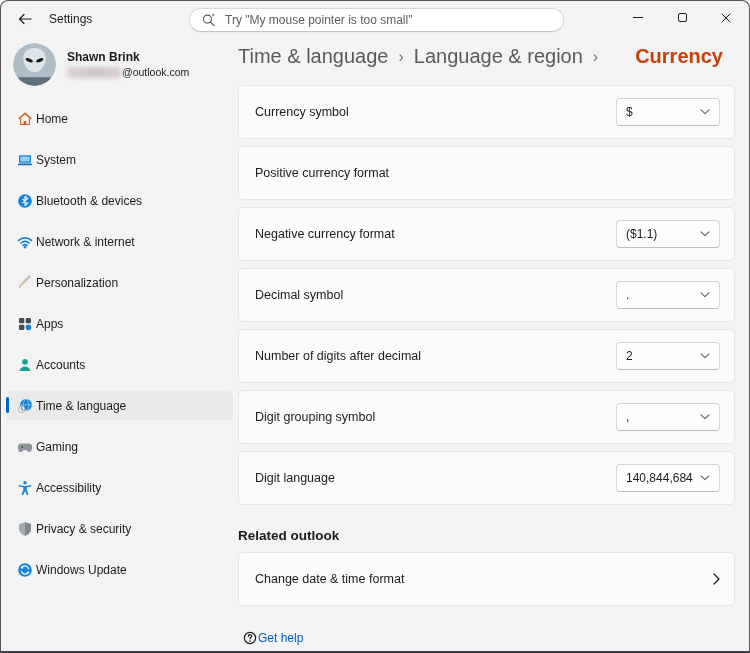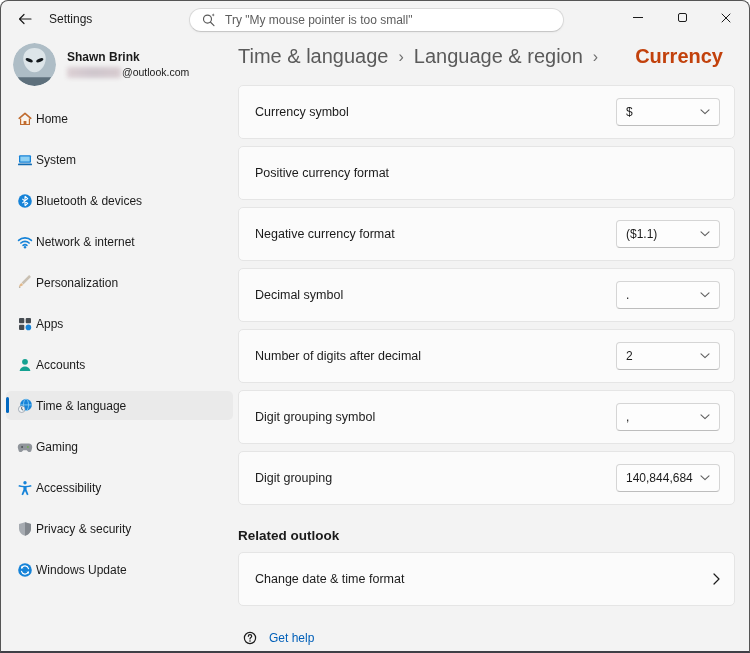--- a/index.html
+++ b/index.html
@@ -46,21 +46,21 @@
   .card-label { font-size:12.5px; color:#1b1b1b; flex:1; }
   .dropdown { width:104px; height:28px; flex:none; background:#fdfdfd; border:1px solid #d5d5d5; border-bottom-color:#bdbdbd; border-radius:4px; display:flex; align-items:center; padding:0 9px; font-family:inherit; }
   .dropdown-value { font-size:12px; color:#1b1b1b; flex:1; text-align:left; }
   .chev { display:flex; flex:none; }
 
   .section-title { margin-top:23px; font-size:13.5px; font-weight:700; color:#1b1b1b; }
   .link-cards { margin-top:9px; }
   .link-card .chev-right { display:flex; flex:none; }
 
   .footer { margin-top:21px; }
-  .footer-link { display:flex; align-items:center; gap:11px; height:22px; margin:0 0 4px 4px; border:none; background:transparent; font-family:inherit; }
+  .footer-link { display:flex; align-items:center; height:22px; margin:0 0 4px 4px; border:none; background:transparent; font-family:inherit; }
   .f-icon { width:16px; height:16px; display:flex; flex:none; }
   .f-icon svg { width:16px; height:16px; }
   .f-label { font-size:12px; color:var(--link,#005fb8); }
 </style>
 </head>
 <body>
 
 <div class="window">
 
   <div class="titlebar">
@@ -336,21 +336,21 @@
               <span class="dropdown-value">,</span>
               <span class="chev">
                 <svg viewBox="0 0 10 6" width="10" height="6">
                   <path d="M1 .8 5 4.6 9 .8" fill="none" stroke="#5f5f5f" stroke-width="1.1" stroke-linecap="round" stroke-linejoin="round"></path>
                 </svg>
               </span>
             </button>
           </div>
 
           <div class="card">
-            <span class="card-label">Digit grouping</span>
+            <span class="card-label">Digit language</span>
             <button class="dropdown">
               <span class="dropdown-value">140,844,684</span>
               <span class="chev">
                 <svg viewBox="0 0 10 6" width="10" height="6">
                   <path d="M1 .8 5 4.6 9 .8" fill="none" stroke="#5f5f5f" stroke-width="1.1" stroke-linecap="round" stroke-linejoin="round"></path>
                 </svg>
               </span>
             </button>
           </div>
         </div>

